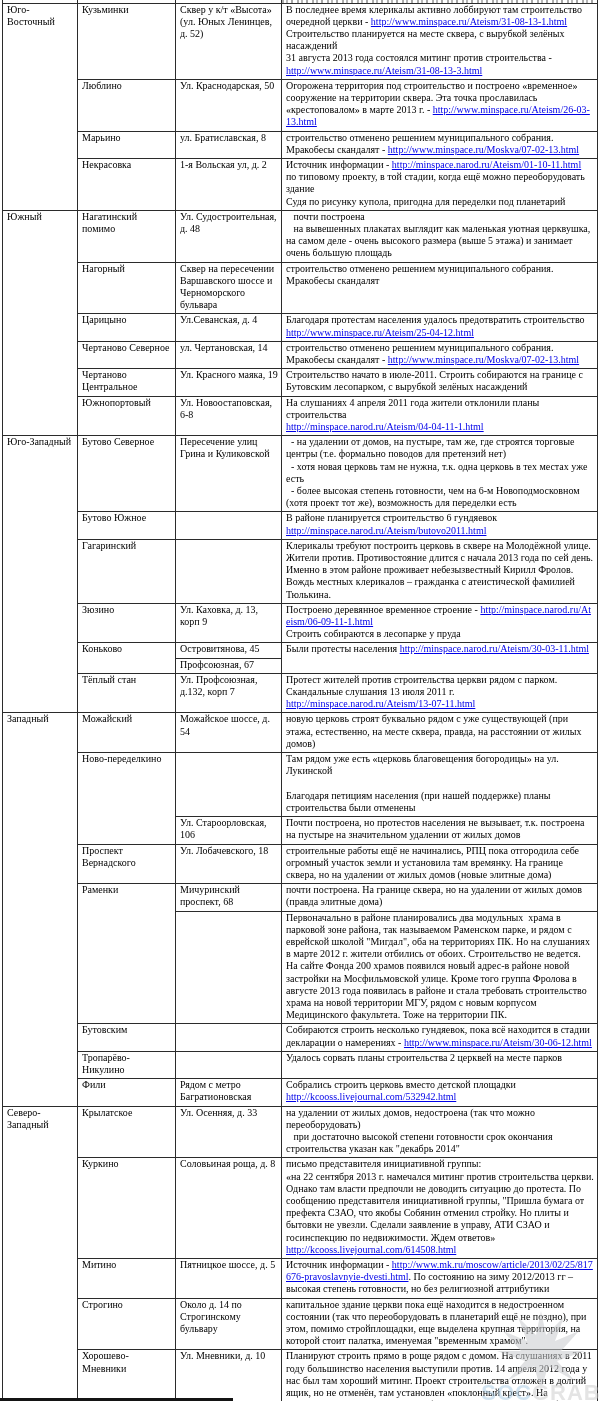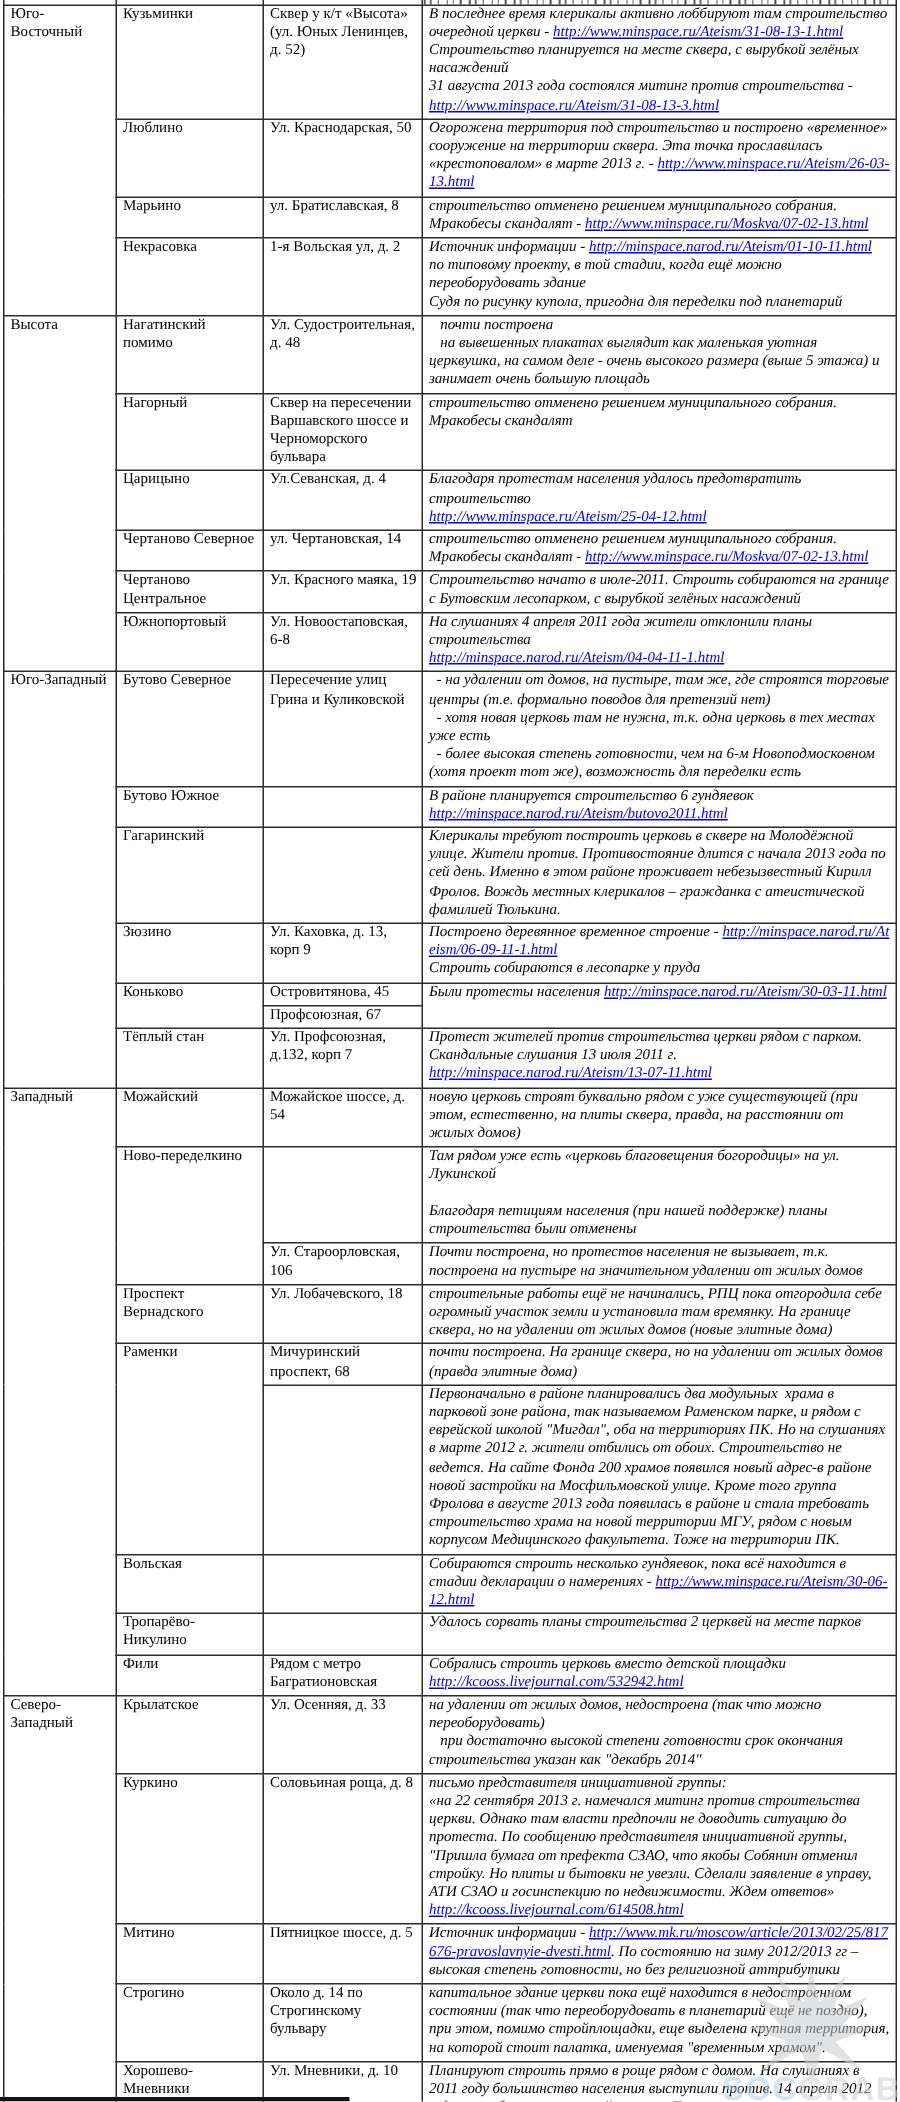--- a/index.html
+++ b/index.html
@@ -17,21 +17,21 @@
     width: 595px;
     margin-left: 2px;
   }
   td {
     border: 1px solid #2b2b2b;
     vertical-align: top;
     padding: 0 3px 2px 4px;
     overflow: hidden;
     word-wrap: break-word;
   }
-  td.c-desc { white-space: pre-wrap; font-style: italic; }
+  td.c-desc { white-space: pre-wrap; }
   td a {
     color: var(--link-color, #0000e8);
     text-decoration: underline;
     word-break: break-all;
     cursor: pointer;
   }
   tr.cutoff-row td { border-top: none; height: 3px; padding: 0; }
   tr.cutoff-row td.c-desc {
     background: repeating-linear-gradient(90deg,
       #5a5a5a 0 1px, transparent 1px 4px,
@@ -94,21 +94,21 @@
 Мракобесы скандалят - <a href="#">http://www.minspace.ru/Moskva/07-02-13.html</a></td>
       </tr>
       <tr>
         <td class="c-area">Некрасовка</td>
         <td class="c-address">1-я Вольская ул, д. 2</td>
         <td class="c-desc">Источник информации - <a href="#">http://minspace.narod.ru/Ateism/01-10-11.html</a>
 по типовому проекту, в той стадии, когда ещё можно переоборудовать здание
 Судя по рисунку купола, пригодна для переделки под планетарий</td>
       </tr>
       <tr>
-        <td class="c-district" rowspan="6">Высота</td>
+        <td class="c-district" rowspan="6">Южный</td>
         <td class="c-area">Нагатинский помимо</td>
         <td class="c-address">Ул. Судостроительная, д. 48</td>
         <td class="c-desc">   почти построена
    на вывешенных плакатах выглядит как маленькая уютная церквушка, на самом деле - очень высокого размера (выше 5 этажа) и занимает очень большую площадь</td>
       </tr>
       <tr>
         <td class="c-area">Нагорный</td>
         <td class="c-address">Сквер на пересечении Варшавского шоссе и Черноморского бульвара</td>
         <td class="c-desc">строительство отменено решением муниципального собрания.
 Мракобесы скандалят</td>
@@ -173,21 +173,21 @@
         <td class="c-area">Тёплый стан</td>
         <td class="c-address">Ул. Профсоюзная, д.132, корп 7</td>
         <td class="c-desc">Протест жителей против строительства церкви рядом с парком.
 Скандальные слушания 13 июля 2011 г.
 <a href="#">http://minspace.narod.ru/Ateism/13-07-11.html</a></td>
       </tr>
       <tr>
         <td class="c-district" rowspan="9">Западный</td>
         <td class="c-area">Можайский</td>
         <td class="c-address">Можайское шоссе, д. 54</td>
-        <td class="c-desc">новую церковь строят буквально рядом с уже существующей (при этом, естественно, на плиты сквера, правда, на расстоянии от жилых домов)</td>
+        <td class="c-desc">новую церковь строят буквально рядом с уже существующей (при этажа, естественно, на месте сквера, правда, на расстоянии от жилых домов)</td>
       </tr>
       <tr>
         <td class="c-area" rowspan="2">Ново-переделкино</td>
         <td class="c-address"></td>
         <td class="c-desc">Там рядом уже есть «церковь благовещения богородицы» на ул. Лукинской
 
 Благодаря петициям населения (при нашей поддержке) планы строительства были отменены</td>
       </tr>
       <tr>
         <td class="c-address">Ул. Староорловская, 106</td>
@@ -201,21 +201,21 @@
       <tr>
         <td class="c-area" rowspan="2">Раменки</td>
         <td class="c-address">Мичуринский проспект, 68</td>
         <td class="c-desc">почти построена. На границе сквера, но на удалении от жилых домов (правда элитные дома)</td>
       </tr>
       <tr>
         <td class="c-address"></td>
         <td class="c-desc">Первоначально в районе планировались два модульных  храма в парковой зоне района, так называемом Раменском парке, и рядом с еврейской школой "Мигдал", оба на территориях ПК. Но на слушаниях в марте 2012 г. жители отбились от обоих. Строительство не ведется. На сайте Фонда 200 храмов появился новый адрес-в районе новой застройки на Мосфильмовской улице. Кроме того группа Фролова в августе 2013 года появилась в районе и стала требовать строительство храма на новой территории МГУ, рядом с новым корпусом Медицинского факультета. Тоже на территории ПК.</td>
       </tr>
       <tr>
-        <td class="c-area">Вольская</td>
+        <td class="c-area">Бутовским</td>
         <td class="c-address"></td>
         <td class="c-desc">Собираются строить несколько гундяевок, пока всё находится в стадии декларации о намерениях - <a href="#">http://www.minspace.ru/Ateism/30-06-12.html</a></td>
       </tr>
       <tr>
         <td class="c-area">Тропарёво-Никулино</td>
         <td class="c-address"></td>
         <td class="c-desc">Удалось сорвать планы строительства 2 церквей на месте парков</td>
       </tr>
       <tr>
         <td class="c-area">Фили</td>

